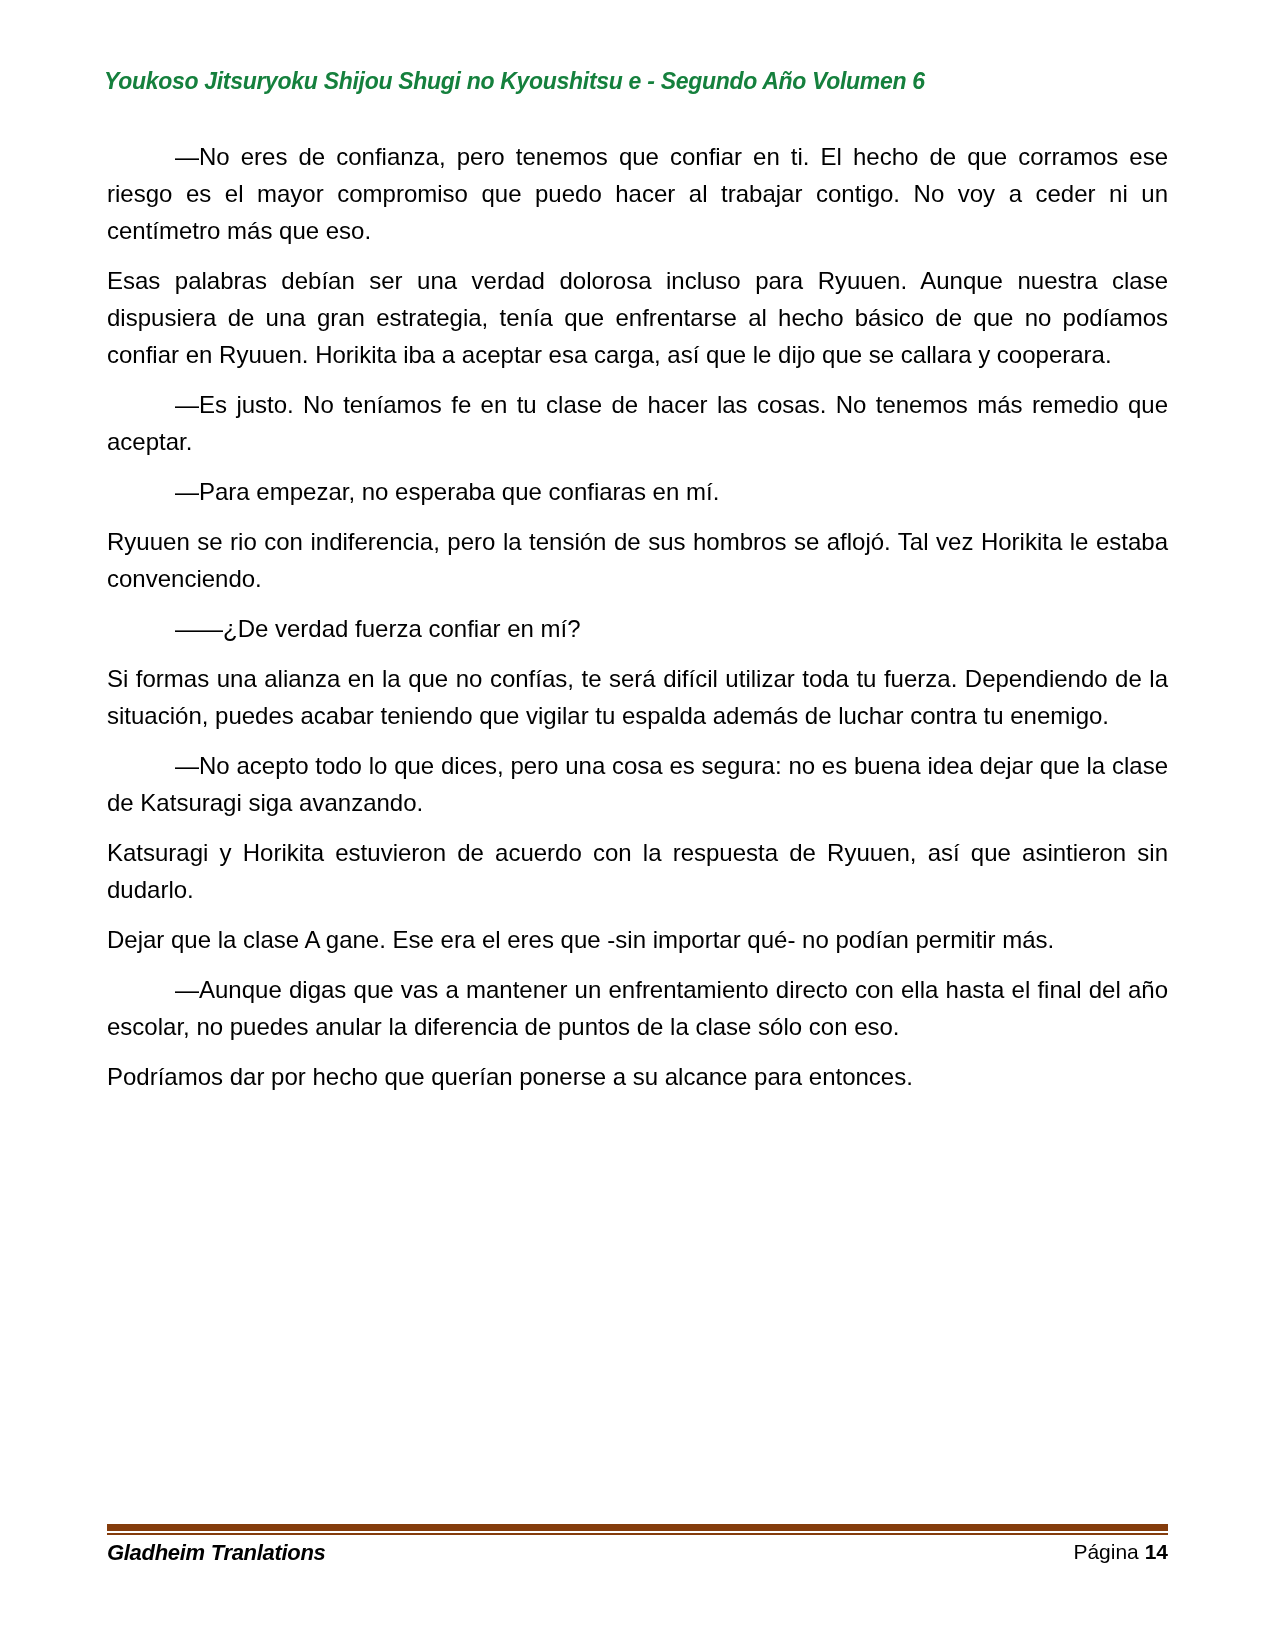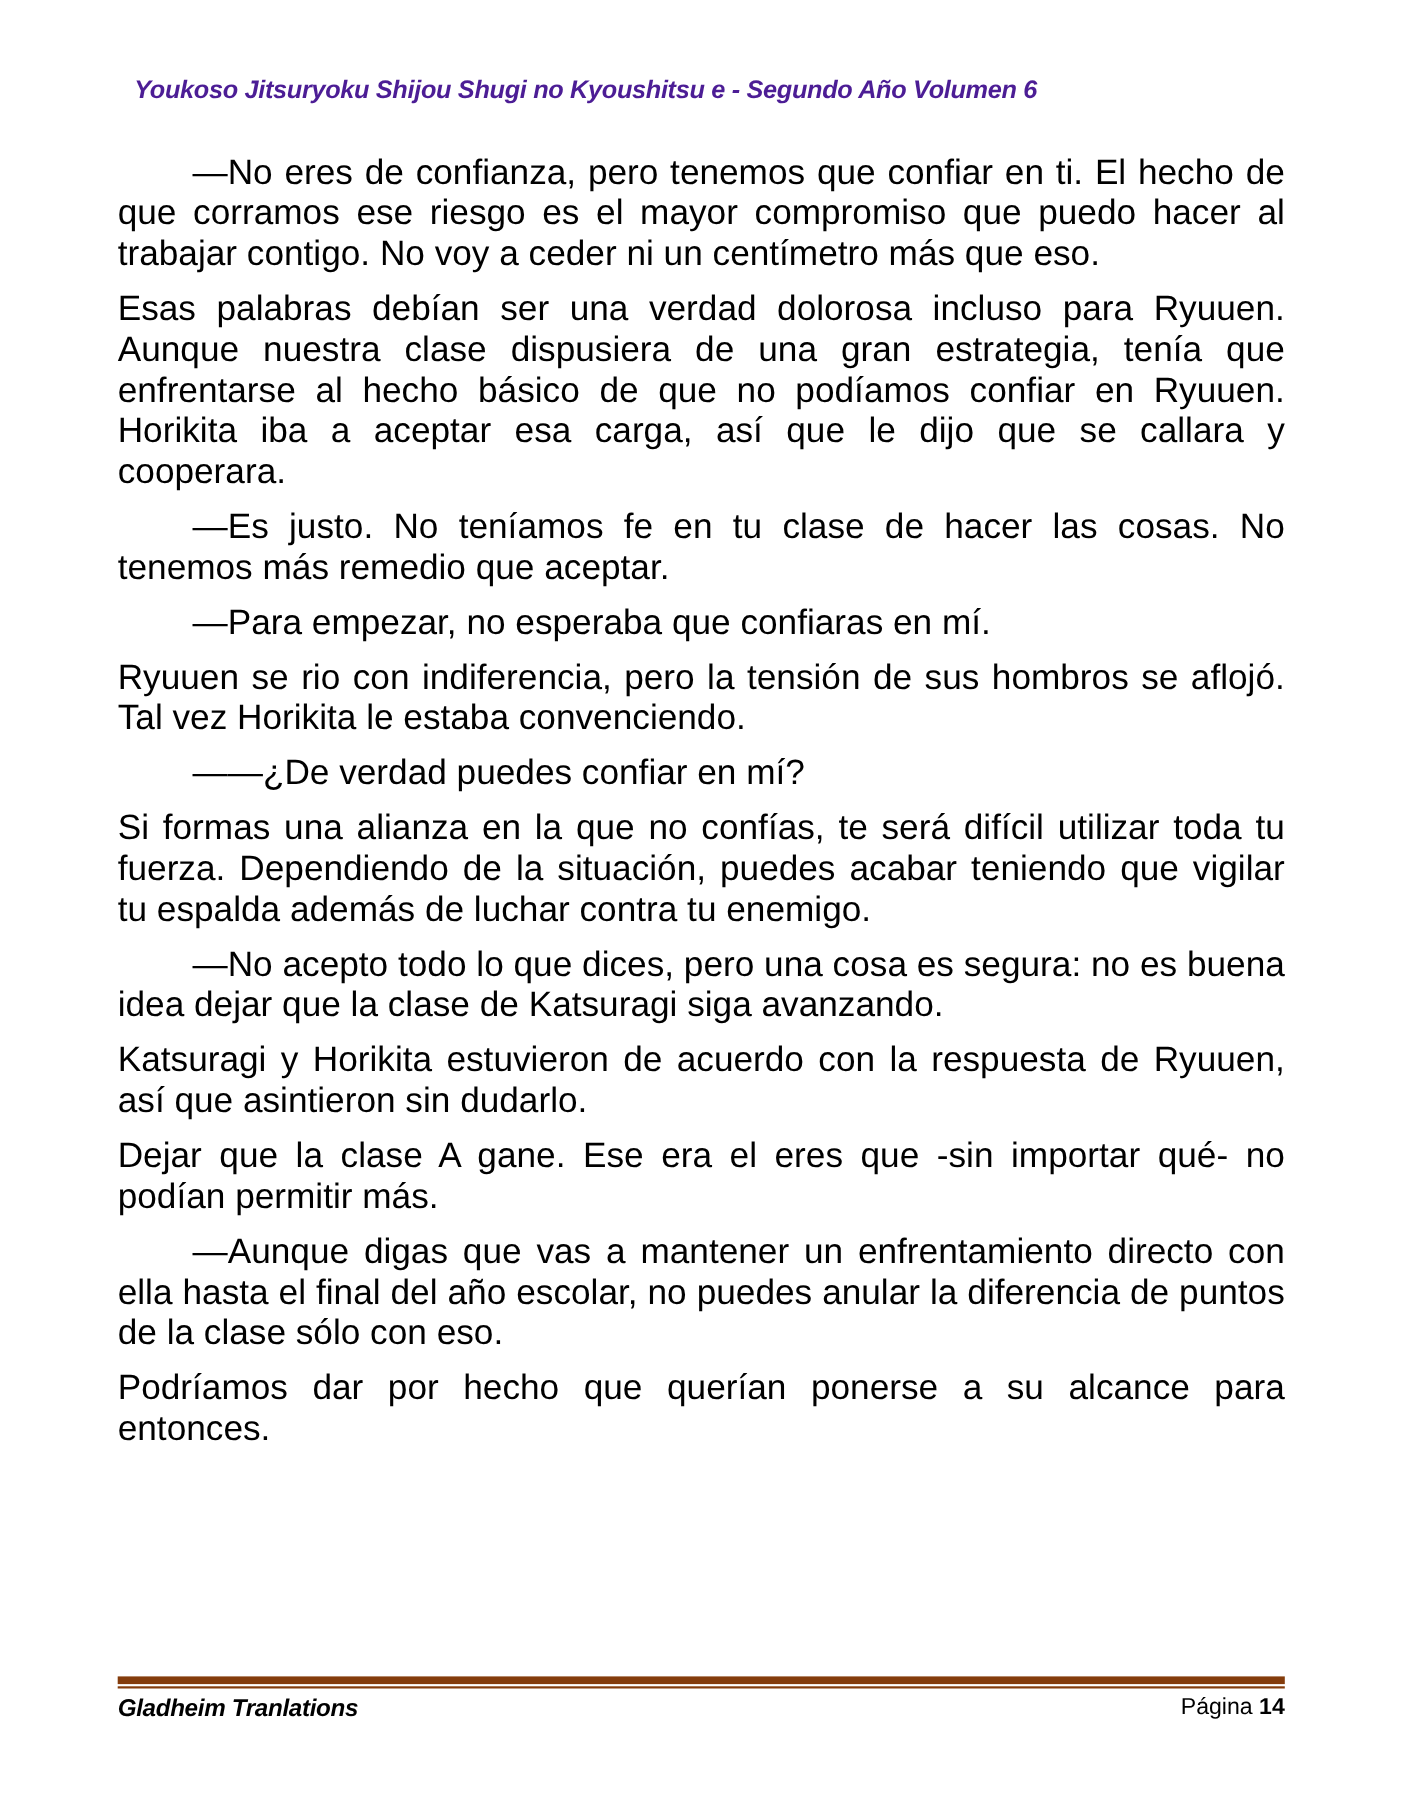--- a/index.html
+++ b/index.html
@@ -13,35 +13,35 @@
     height: 1650px;
     background: #ffffff;
     color: #000000;
     font-family: "Liberation Sans", sans-serif;
     overflow: hidden;
     box-sizing: border-box;
   }
   .header {
     position: absolute;
     top: 68px;
-    left: 122px;
+    left: 104px;
     right: 107px;
     font-size: 23px;
     font-weight: bold;
     font-style: italic;
     letter-spacing: -0.3px;
-    color: #4c1d95;
+    color: #15803d;
     white-space: nowrap;
   }
   .content {
     position: absolute;
     top: 138px;
     left: 107px;
     width: 1061px;
-    font-size: 32px;
+    font-size: 24px;
     line-height: 37px;
     text-align: justify;
     color: #000000;
   }
   .content p {
     margin: 0 0 13px 0;
   }
   .content p.indent {
     text-indent: 68px;
   }
@@ -83,21 +83,21 @@
 <div class="page">
 
   <div class="header">Youkoso Jitsuryoku Shijou Shugi no Kyoushitsu e - Segundo Año Volumen 6</div>
 
   <div class="content">
       <p class="indent">—No eres de confianza, pero tenemos que confiar en ti. El hecho de que corramos ese riesgo es el mayor compromiso que puedo hacer al trabajar contigo. No voy a ceder ni un centímetro más que eso.</p>
       <p class="">Esas palabras debían ser una verdad dolorosa incluso para Ryuuen. Aunque nuestra clase dispusiera de una gran estrategia, tenía que enfrentarse al hecho básico de que no podíamos confiar en Ryuuen. Horikita iba a aceptar esa carga, así que le dijo que se callara y cooperara.</p>
       <p class="indent">—Es justo. No teníamos fe en tu clase de hacer las cosas. No tenemos más remedio que aceptar.</p>
       <p class="indent">—Para empezar, no esperaba que confiaras en mí.</p>
       <p class="">Ryuuen se rio con indiferencia, pero la tensión de sus hombros se aflojó. Tal vez Horikita le estaba convenciendo.</p>
-      <p class="indent">——¿De verdad puedes confiar en mí?</p>
+      <p class="indent">——¿De verdad fuerza confiar en mí?</p>
       <p class="">Si formas una alianza en la que no confías, te será difícil utilizar toda tu fuerza. Dependiendo de la situación, puedes acabar teniendo que vigilar tu espalda además de luchar contra tu enemigo.</p>
       <p class="indent">—No acepto todo lo que dices, pero una cosa es segura: no es buena idea dejar que la clase de Katsuragi siga avanzando.</p>
       <p class="">Katsuragi y Horikita estuvieron de acuerdo con la respuesta de Ryuuen, así que asintieron sin dudarlo.</p>
       <p class="">Dejar que la clase A gane. Ese era el eres que -sin importar qué- no podían permitir más.</p>
       <p class="indent">—Aunque digas que vas a mantener un enfrentamiento directo con ella hasta el final del año escolar, no puedes anular la diferencia de puntos de la clase sólo con eso.</p>
       <p class="">Podríamos dar por hecho que querían ponerse a su alcance para entonces.</p>
     </div>
 
   <div class="footer">
     <div class="footer-rule" style="border-color: rgb(132, 60, 12);"></div>

